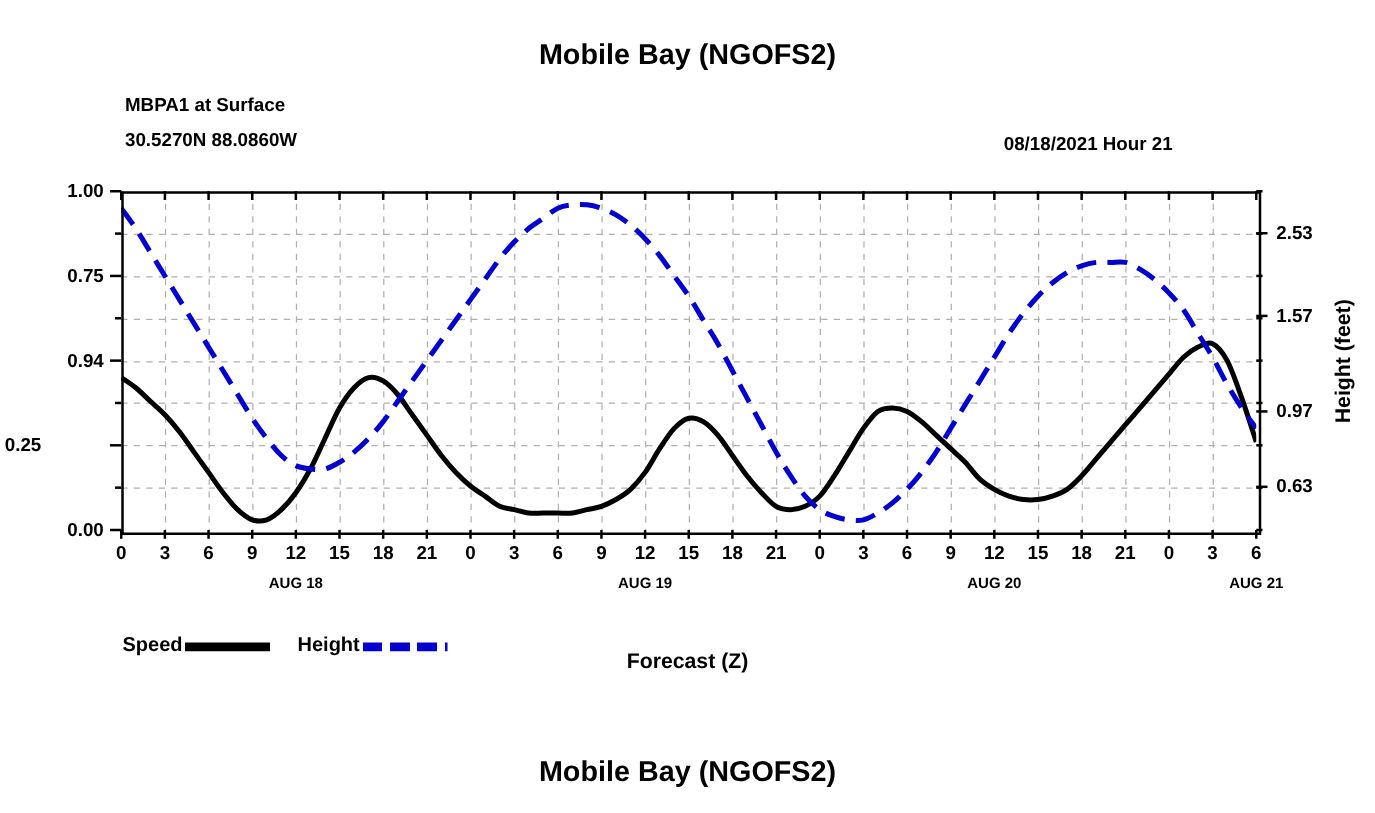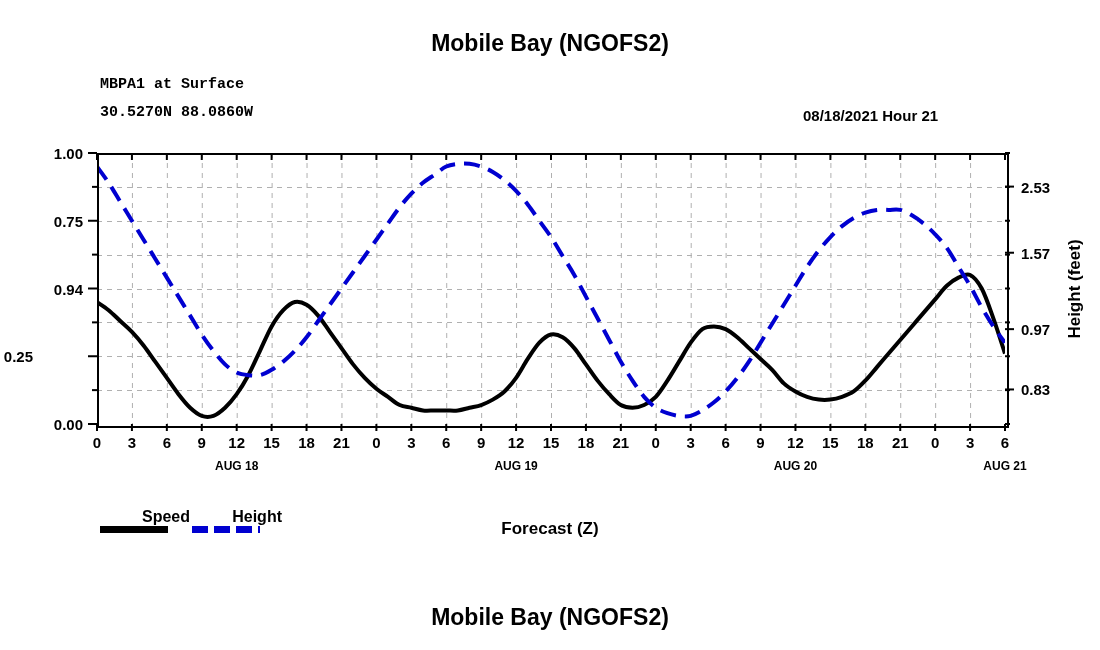--- a/index.html
+++ b/index.html
@@ -40,21 +40,20 @@
     left: 0;
     font-size: 19px;
     font-weight: bold;
   }
 
   .meta-left {
     left: 100px;
     font-size: 15px;
     font-weight: bold;
     white-space: nowrap;
-    font-family: Liberation Mono, monospace;
   }
   .meta-left.l1 { top: 76px; }
   .meta-left.l2 { top: 104px; }
 
   .meta-right {
     left: 803px;
     top: 107px;
     font-size: 15px;
     font-weight: bold;
     white-space: nowrap;
@@ -144,22 +143,21 @@
   #legend {
     position: absolute;
     left: 98px;
     top: 508px;
     display: flex;
     align-items: center;
     gap: 0px;
   }
   .legend-item {
     display: flex;
-    align-items: flex-end;
-    flex-direction: column;
+    align-items: center;
   }
   .legend-label {
     font-size: 16px;
     font-weight: bold;
     white-space: nowrap;
   }
   .legend-swatch {
     width: 68px;
     height: 7px;
     margin-left: 2px;
@@ -308,21 +306,21 @@
     </svg>
 
   <div id="ylabels-left">
       <div class="ylabel-left-txt" style="right: 1017px; top: 424px;">0.00</div>
       <div class="ylabel-left-txt" style="right: 1067px; top: 356.25px;">0.25</div>
       <div class="ylabel-left-txt" style="right: 1017px; top: 288.5px;">0.94</div>
       <div class="ylabel-left-txt" style="right: 1017px; top: 220.75px;">0.75</div>
       <div class="ylabel-left-txt" style="right: 1017px; top: 153px;">1.00</div>
     </div>
   <div id="ylabels-right">
-      <div class="ylabel-right-txt" style="left: 1021px; top: 389.447px;">0.83</div>
+      <div class="ylabel-right-txt" style="left: 1021px; top: 389.447px;">0.63</div>
       <div class="ylabel-right-txt" style="left: 1021px; top: 329.15px;">0.97</div>
       <div class="ylabel-right-txt" style="left: 1021px; top: 252.728px;">1.57</div>
       <div class="ylabel-right-txt" style="left: 1021px; top: 186.604px;">2.53</div>
     </div>
   <div id="xlabels">
       <div class="xtick-txt" style="left: 97px;">0</div>
       <div class="xtick-txt" style="left: 131.923px;">3</div>
       <div class="xtick-txt" style="left: 166.846px;">6</div>
       <div class="xtick-txt" style="left: 201.769px;">9</div>
       <div class="xtick-txt" style="left: 236.692px;">12</div>

